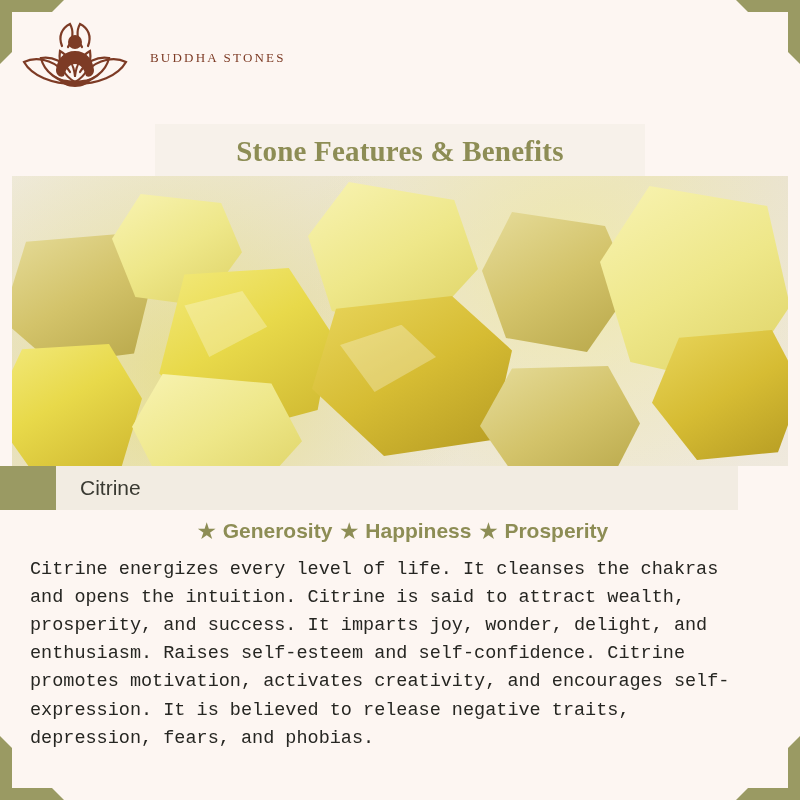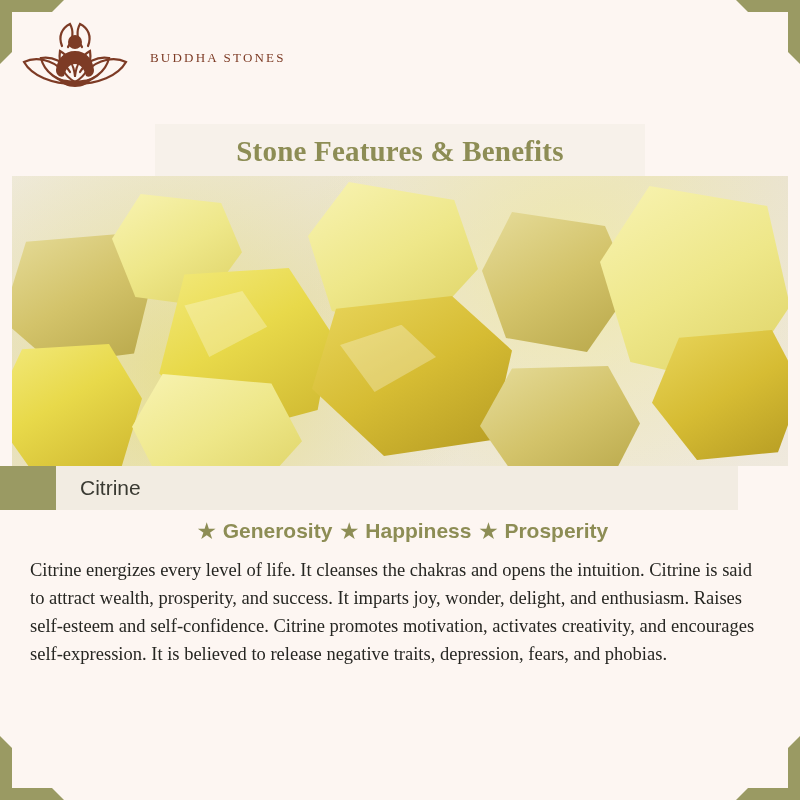--- a/index.html
+++ b/index.html
@@ -162,21 +162,21 @@
   }
 
   
   .body-copy {
     position: absolute;
     top: 556px; left: 30px;
     width: 730px;
     font-size: 18.5px;
     line-height: 1.52;
     color: #262622;
-    font-family: Liberation Serif, serif;
+    font-family: Liberation Mono, monospace;
     text-align: left;
   }
 </style>
 </head>
 <body>
 
 <div class="page">
 
   <div class="corner-tl"></div>
   <div class="corner-tr"></div>

